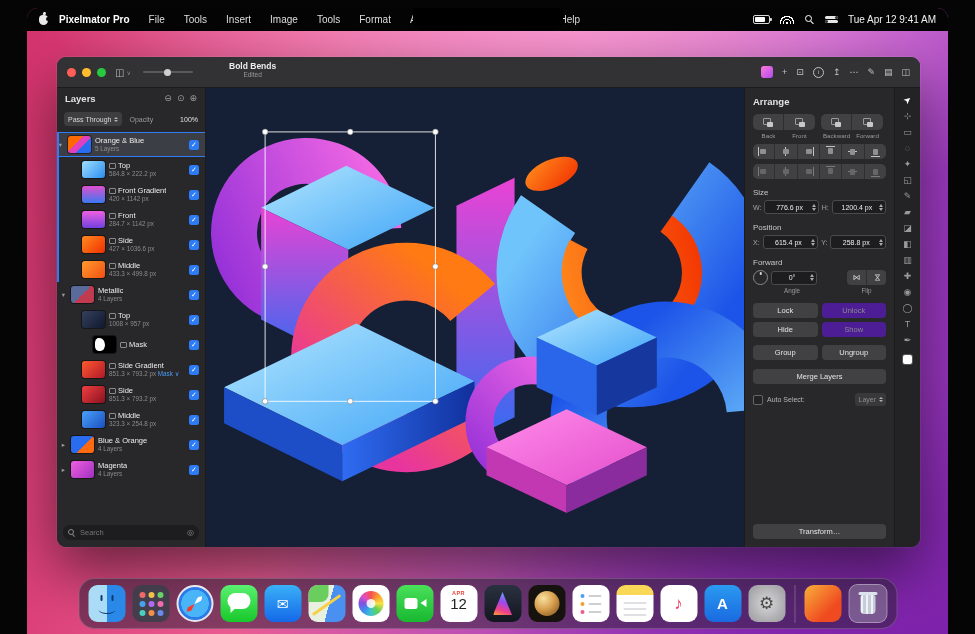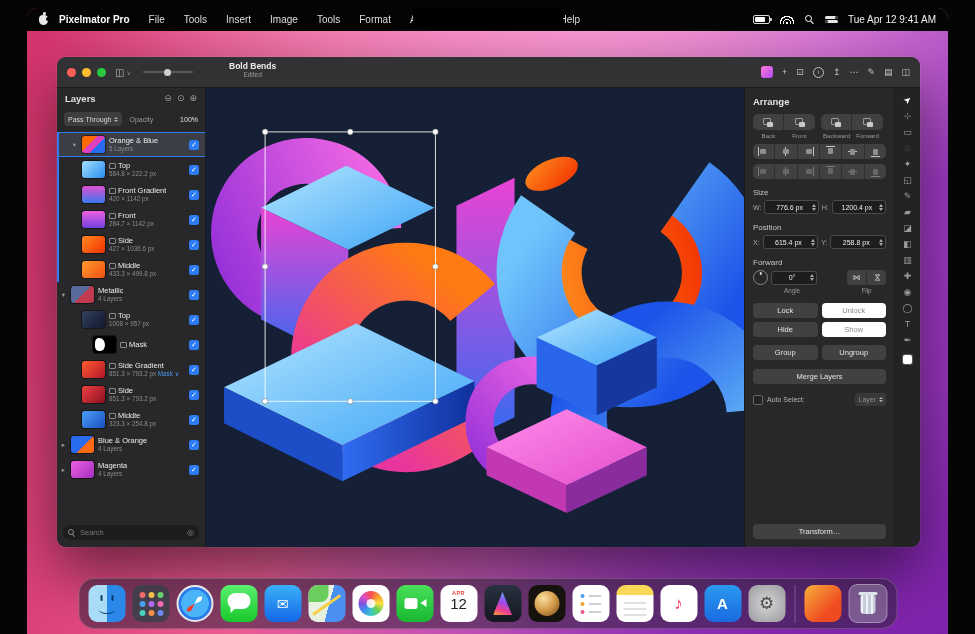--- a/index.html
+++ b/index.html
@@ -152,21 +152,21 @@
   .sarr .dn{border-top:3px solid #aaa;}
   .dial{width:13px;height:13px;border:1px solid #888;border-radius:50%;position:relative;flex:none;}
   .dial::after{content:"";position:absolute;width:2.5px;height:2.5px;background:#ddd;border-radius:50%;left:50%;top:1px;transform:translateX(-50%);}
   .fgroup{display:flex;background:#2a2a2c;border-radius:4px;overflow:hidden;flex:none;}
   .fcell{width:19px;height:15px;background:#414143;display:flex;align-items:center;justify-content:center;font-size:8px;color:#ccc;}
   .fcell:first-child{border-right:1px solid #2f2f31;}
   .fcell .rot90{display:inline-block;transform:rotate(90deg);}
   .caprow{display:flex;font-size:6.3px;color:#9a9a9a;margin-top:2px;}
   .btnrow{display:flex;gap:4px;margin-top:4px;}
   .abtn{flex:1;height:15px;background:#414143;border-radius:4px;font-size:7.5px;color:#e4e4e4;display:flex;align-items:center;justify-content:center;}
-  .abtn.dim{color:#8a8a8a;background:#ffffff;}
+  .abtn.dim{color:#8a8a8a;background:#4c1d95;}
   .abtn.wide{width:100%;}
   .asrow{display:flex;align-items:center;gap:4px;margin-top:9px;}
   .acheck{width:8px;height:8px;border:1px solid #666;border-radius:2px;background:#222;flex:none;}
   .aslabel{font-size:7px;color:#b4b4b4;}
   .ddl{display:flex;align-items:center;background:#39393b;border-radius:3px;height:13px;padding:0 3px;font-size:7px;color:#8e8e8e;gap:3px;margin-left:auto;}
   .spacer{flex:1;}
   
   .dock{position:absolute;left:50%;transform:translateX(-50%);bottom:5px;display:flex;align-items:center;gap:7px;
     padding:5px 9px;background:rgba(50,35,60,.55);border:1px solid rgba(255,255,255,.18);border-radius:16px;z-index:30;}
   .di{width:37px;height:37px;border-radius:9px;position:relative;flex:none;display:flex;align-items:center;justify-content:center;overflow:hidden;}
@@ -302,21 +302,21 @@
               <span>Pass Through</span>
               <span class="chevs">
                   <i class="u"></i>
                   <i class="d"></i>
                 </span>
             </span>
             <span class="oplab">Opacity</span>
             <span class="opval">100%</span>
           </div>
           <div class="llist">
-              <div class="layer-row selected sel-span" style="padding-left: 14px;">
+              <div class="layer-row selected sel-span" style="padding-left: 0;">
                 <span class="chev">▾</span>
                 <span class="thumb t-orange-blue"></span>
                 <span class="ltx">
                   <span class="lline">
                     <span class="lname">Orange &amp; Blue</span>
                   </span>
                   <span class="lsub">5 Layers</span>
                 </span>
                 <span class="lcheck">✓</span>
               </div>

